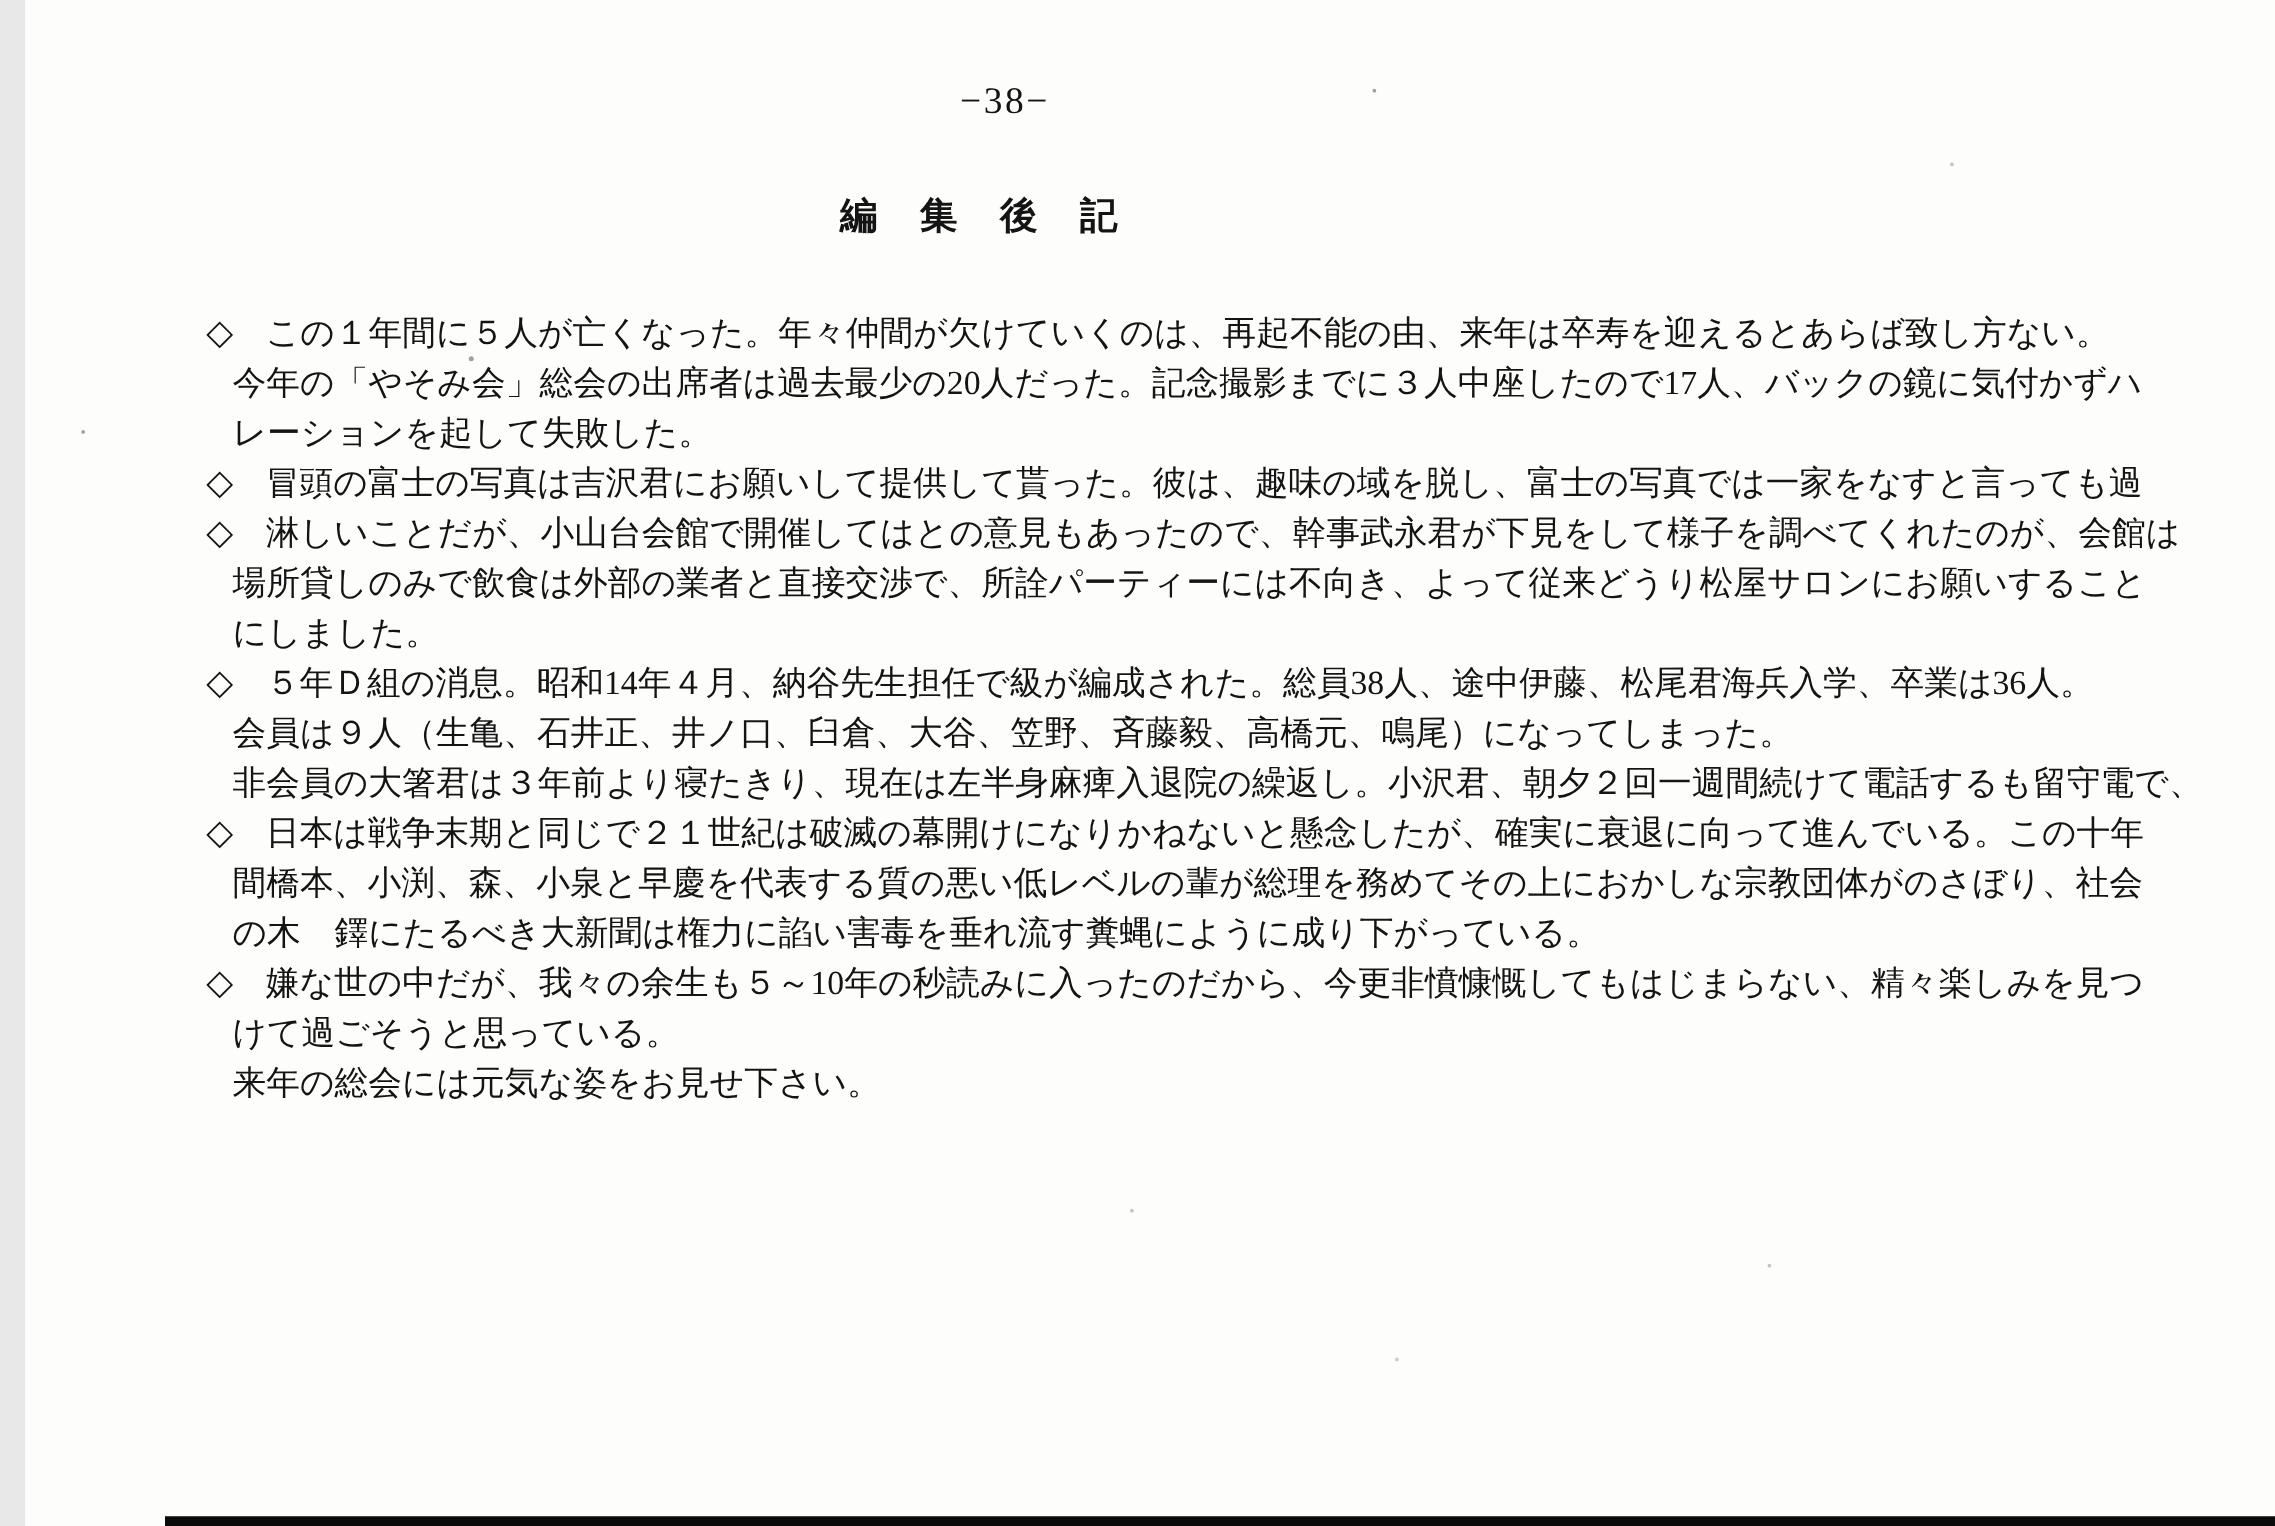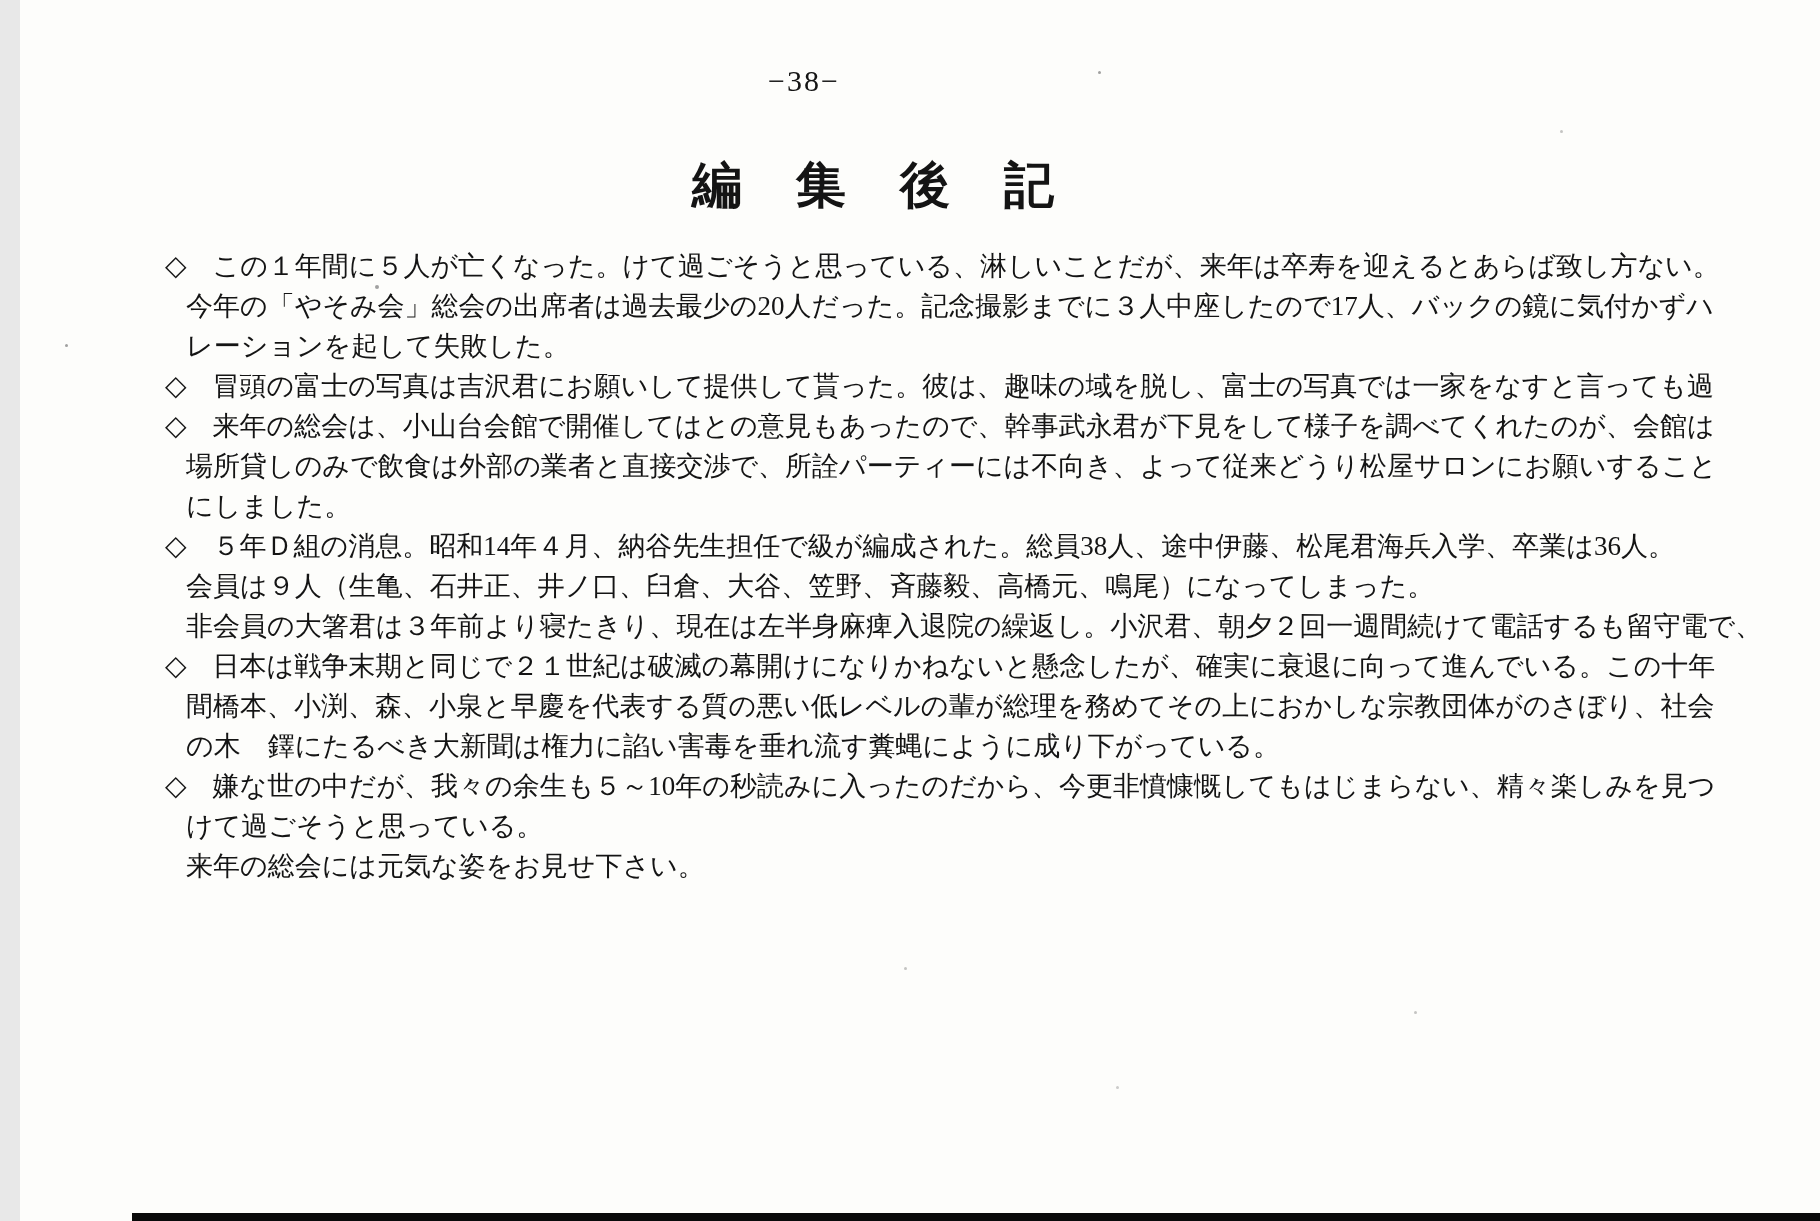--- a/index.html
+++ b/index.html
@@ -20,22 +20,22 @@
   .page-number {
     position: absolute;
     top: 64px;
     left: 748px;
     font-size: 30px;
     letter-spacing: 2px;
   }
   .doc-title {
     position: absolute;
     top: 152px;
-    left: 672px;
-    font-size: 50px;
+    left: 652px;
+    font-size: 30px;
     font-weight: bold;
     letter-spacing: 2px;
   }
   .text-block {
     position: absolute;
     top: 246px;
     left: 145px;
     width: 1640px;
     font-size: 27px;
     line-height: 40px;
@@ -78,25 +78,25 @@
 </head>
 <body>
 
 <div class="page">
 
   <div class="page-number">−38−</div>
 
   <div class="doc-title">編　集　後　記</div>
 
   <div class="text-block">
-    <div class="line bullet"><span class="diamond">◇</span><span>この１年間に５人が亡くなった。けて過ごそうと思っている、淋しいことだが、来年は卒寿を迎えるとあらば致し方ない。</span></div>
+    <div class="line bullet"><span class="diamond">◇</span><span>この１年間に５人が亡くなった。年々仲間が欠けていくのは、再起不能の由、来年は卒寿を迎えるとあらば致し方ない。</span></div>
     <div class="line cont"><span>今年の「やそみ会」総会の出席者は過去最少の20人だった。記念撮影までに３人中座したので17人、バックの鏡に気付かずハ</span></div>
     <div class="line cont"><span>レーションを起して失敗した。</span></div>
     <div class="line bullet"><span class="diamond">◇</span><span>冒頭の富士の写真は吉沢君にお願いして提供して貰った。彼は、趣味の域を脱し、富士の写真では一家をなすと言っても過</span></div>
-    <div class="line bullet"><span class="diamond">◇</span><span>来年の総会は、小山台会館で開催してはとの意見もあったので、幹事武永君が下見をして様子を調べてくれたのが、会館は</span></div>
+    <div class="line bullet"><span class="diamond">◇</span><span>淋しいことだが、小山台会館で開催してはとの意見もあったので、幹事武永君が下見をして様子を調べてくれたのが、会館は</span></div>
     <div class="line cont"><span>場所貸しのみで飲食は外部の業者と直接交渉で、所詮パーティーには不向き、よって従来どうり松屋サロンにお願いすること</span></div>
     <div class="line cont"><span>にしました。</span></div>
     <div class="line bullet"><span class="diamond">◇</span><span>５年Ｄ組の消息。昭和14年４月、納谷先生担任で級が編成された。総員38人、途中伊藤、松尾君海兵入学、卒業は36人。</span></div>
     <div class="line cont"><span>会員は９人（生亀、石井正、井ノ口、臼倉、大谷、笠野、斉藤毅、高橋元、鳴尾）になってしまった。</span></div>
     <div class="line cont"><span>非会員の大箸君は３年前より寝たきり、現在は左半身麻痺入退院の繰返し。小沢君、朝夕２回一週間続けて電話するも留守電で、</span></div>
     <div class="line bullet"><span class="diamond">◇</span><span>日本は戦争末期と同じで２１世紀は破滅の幕開けになりかねないと懸念したが、確実に衰退に向って進んでいる。この十年</span></div>
     <div class="line cont"><span>間橋本、小渕、森、小泉と早慶を代表する質の悪い低レベルの輩が総理を務めてその上におかしな宗教団体がのさぼり、社会</span></div>
     <div class="line cont"><span>の木　鐸にたるべき大新聞は権力に諂い害毒を垂れ流す糞蝿にように成り下がっている。</span></div>
     <div class="line bullet"><span class="diamond">◇</span><span>嫌な世の中だが、我々の余生も５～10年の秒読みに入ったのだから、今更非憤慷慨してもはじまらない、精々楽しみを見つ</span></div>
     <div class="line cont"><span>けて過ごそうと思っている。</span></div>

